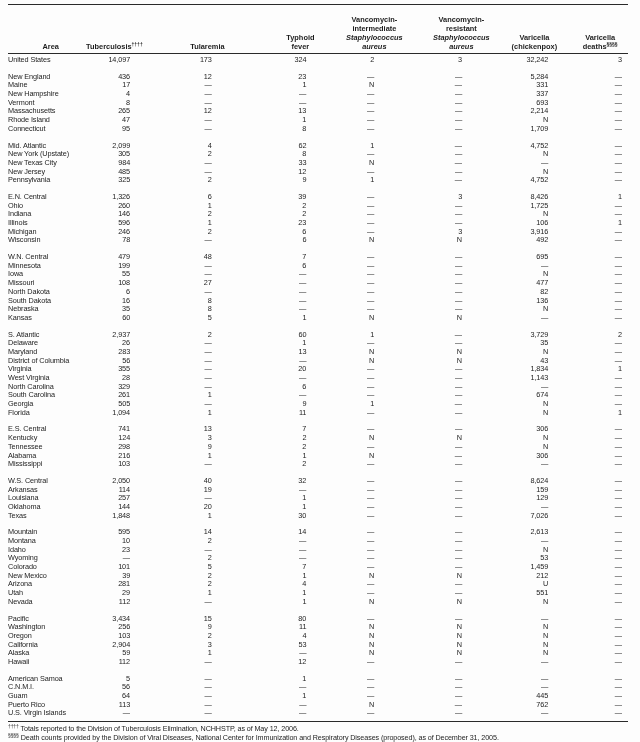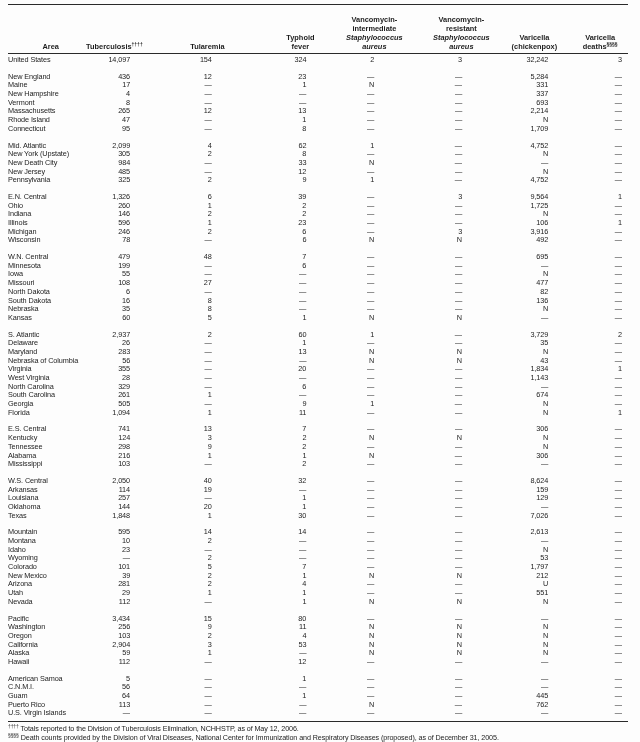--- a/index.html
+++ b/index.html
@@ -119,21 +119,21 @@
           <div class="hline">deaths<sup>§§§§</sup></div>
         </div>
       </div>
     </div>
 
   <div class="tbody">
       <div class="group">
         <div class="row bold">
           <div class="acell">United States</div>
           <div class="vcell col1">14,097</div>
-          <div class="vcell col2">154</div>
+          <div class="vcell col2">173</div>
           <div class="vcell col3">324</div>
           <div class="vcell col4">2</div>
           <div class="vcell col5">3</div>
           <div class="vcell col6">32,242</div>
           <div class="vcell col7">3</div>
         </div>
       </div>
       <div class="group">
         <div class="row bold">
           <div class="acell">New England</div>
@@ -221,21 +221,21 @@
           <div class="acell">New York (Upstate)</div>
           <div class="vcell col1">305</div>
           <div class="vcell col2">2</div>
           <div class="vcell col3">8</div>
           <div class="vcell col4">—</div>
           <div class="vcell col5">—</div>
           <div class="vcell col6">N</div>
           <div class="vcell col7">—</div>
         </div>
         <div class="row">
-          <div class="acell">New Death City</div>
+          <div class="acell">New Texas City</div>
           <div class="vcell col1">984</div>
           <div class="vcell col2">—</div>
           <div class="vcell col3">33</div>
           <div class="vcell col4">N</div>
           <div class="vcell col5">—</div>
           <div class="vcell col6">—</div>
           <div class="vcell col7">—</div>
         </div>
         <div class="row">
           <div class="acell">New Jersey</div>
@@ -259,21 +259,21 @@
         </div>
       </div>
       <div class="group">
         <div class="row bold">
           <div class="acell">E.N. Central</div>
           <div class="vcell col1">1,326</div>
           <div class="vcell col2">6</div>
           <div class="vcell col3">39</div>
           <div class="vcell col4">—</div>
           <div class="vcell col5">3</div>
-          <div class="vcell col6">9,564</div>
+          <div class="vcell col6">8,426</div>
           <div class="vcell col7">1</div>
         </div>
         <div class="row">
           <div class="acell">Ohio</div>
           <div class="vcell col1">260</div>
           <div class="vcell col2">1</div>
           <div class="vcell col3">2</div>
           <div class="vcell col4">—</div>
           <div class="vcell col5">—</div>
           <div class="vcell col6">1,725</div>
@@ -427,21 +427,21 @@
           <div class="acell">Maryland</div>
           <div class="vcell col1">283</div>
           <div class="vcell col2">—</div>
           <div class="vcell col3">13</div>
           <div class="vcell col4">N</div>
           <div class="vcell col5">N</div>
           <div class="vcell col6">N</div>
           <div class="vcell col7">—</div>
         </div>
         <div class="row">
-          <div class="acell">Nebraska of Columbia</div>
+          <div class="acell">District of Columbia</div>
           <div class="vcell col1">56</div>
           <div class="vcell col2">—</div>
           <div class="vcell col3">—</div>
           <div class="vcell col4">N</div>
           <div class="vcell col5">N</div>
           <div class="vcell col6">43</div>
           <div class="vcell col7">—</div>
         </div>
         <div class="row">
           <div class="acell">Virginia</div>
@@ -649,21 +649,21 @@
           <div class="vcell col6">53</div>
           <div class="vcell col7">—</div>
         </div>
         <div class="row">
           <div class="acell">Colorado</div>
           <div class="vcell col1">101</div>
           <div class="vcell col2">5</div>
           <div class="vcell col3">7</div>
           <div class="vcell col4">—</div>
           <div class="vcell col5">—</div>
-          <div class="vcell col6">1,797</div>
+          <div class="vcell col6">1,459</div>
           <div class="vcell col7">—</div>
         </div>
         <div class="row">
           <div class="acell">New Mexico</div>
           <div class="vcell col1">39</div>
           <div class="vcell col2">2</div>
           <div class="vcell col3">1</div>
           <div class="vcell col4">N</div>
           <div class="vcell col5">N</div>
           <div class="vcell col6">212</div>

